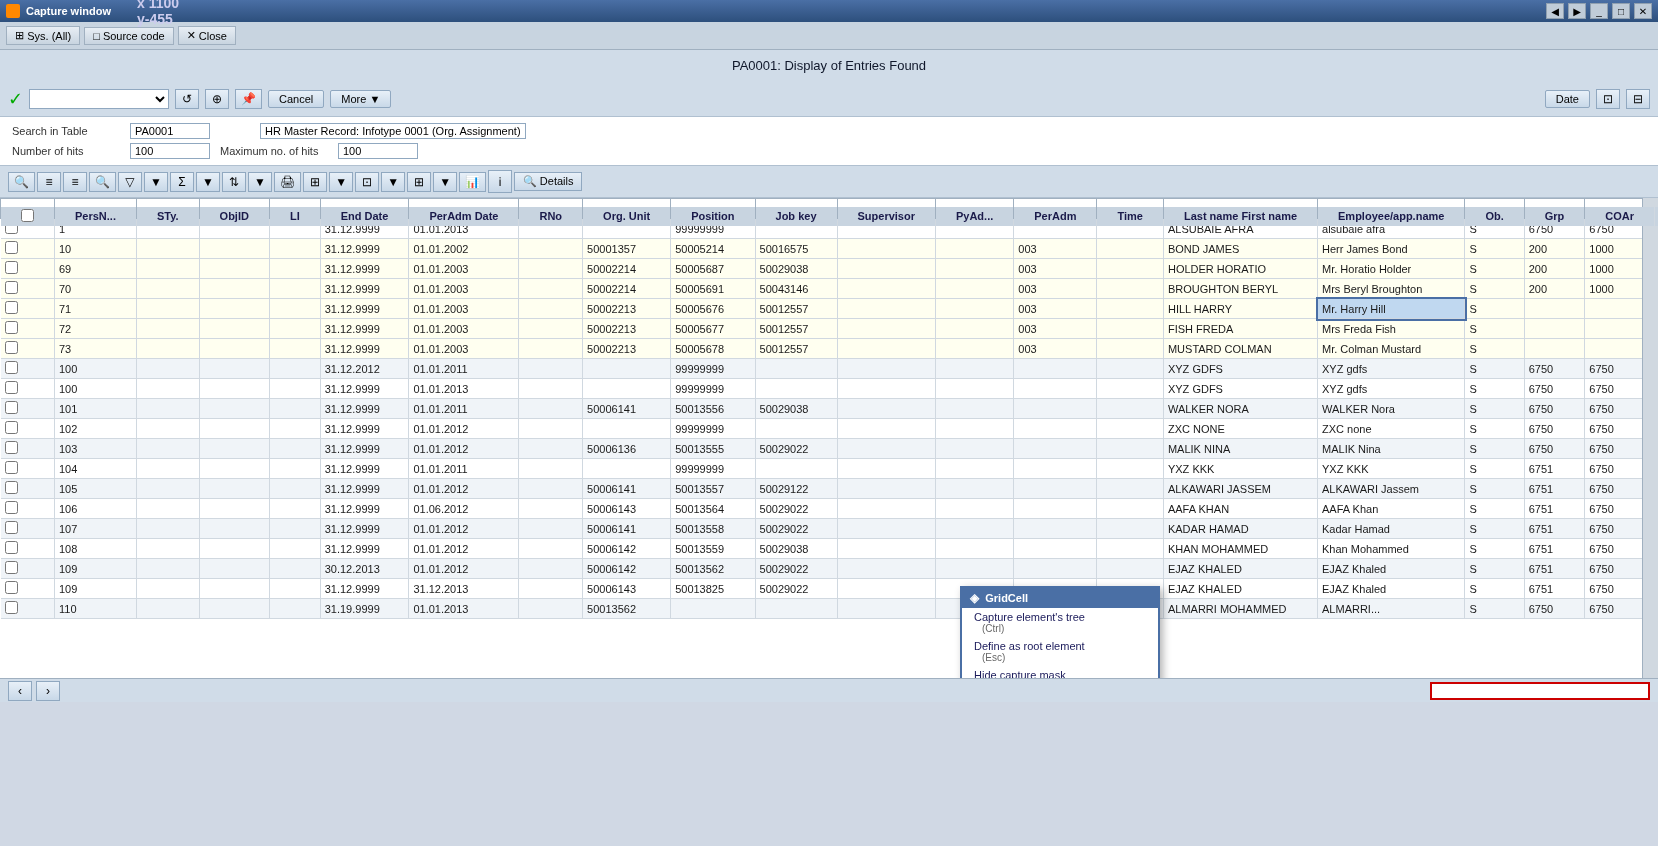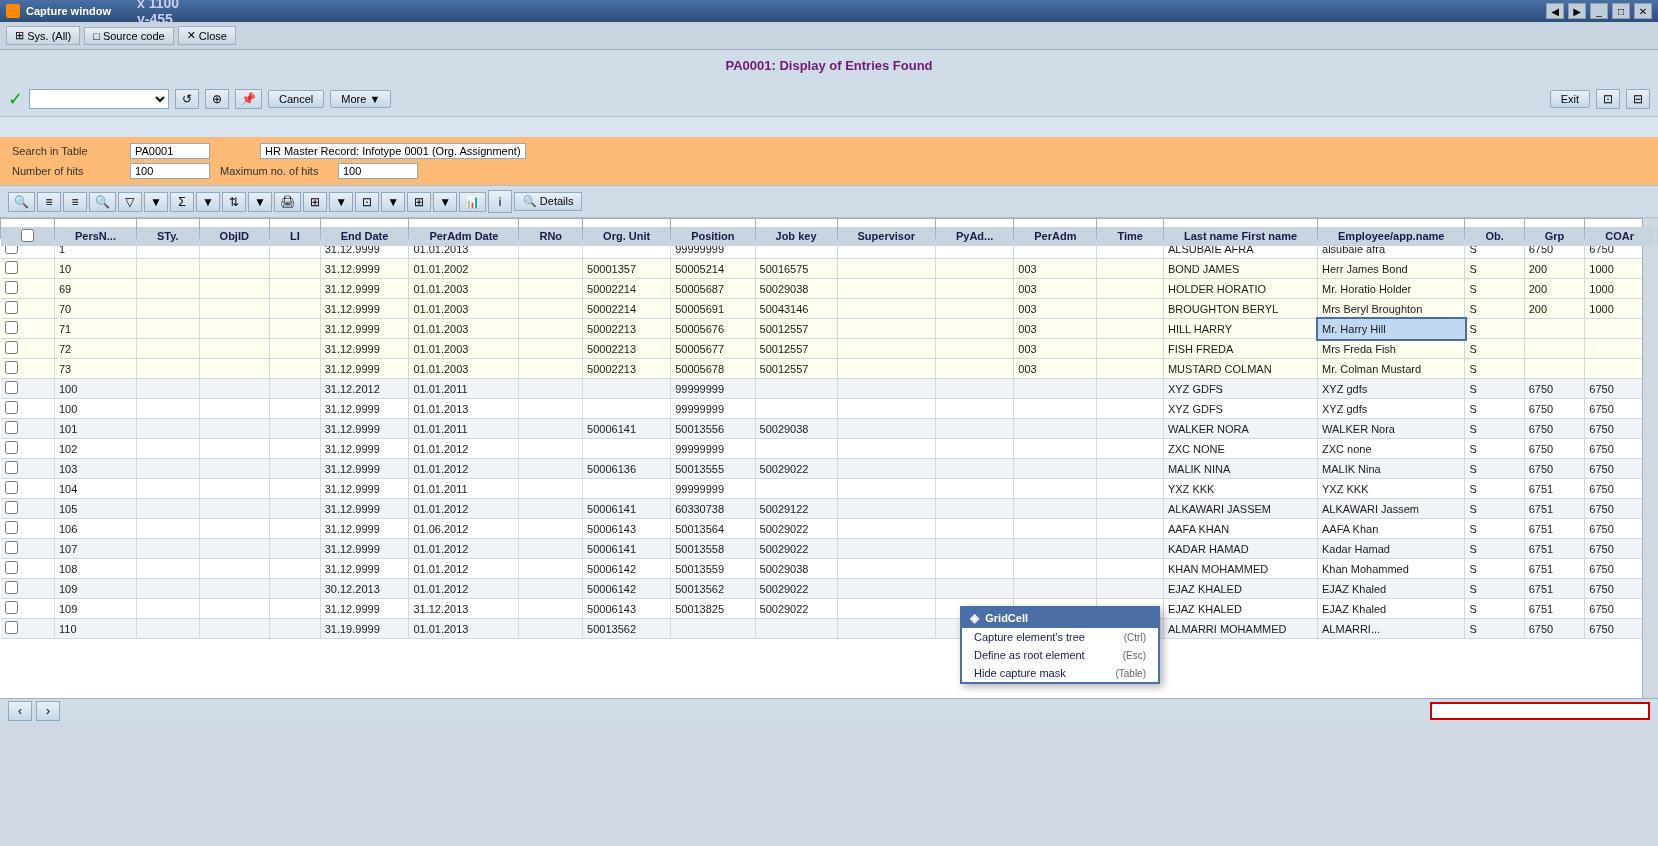--- a/index.html
+++ b/index.html
@@ -40,22 +40,22 @@
     .main-window {
       background: #d8e4f0;
       margin: 0;
       position: relative;
     }
 
     
     .window-title {
       text-align: center;
       font-size: 13px;
-      font-weight: bold;
-      color: #701a75;
+      font-weight: normal;
+      color: #0f172a;
       padding: 8px;
       background: #d0dce8;
     }
 
     
     .action-toolbar {
       background: #d0dce8;
       border-bottom: 1px solid #b0c0d0;
       display: flex;
       align-items: center;
@@ -81,27 +81,26 @@
     .dropdown-input {
       background: white;
       border: 1px solid #90a8c0;
       padding: 2px 4px;
       width: 140px;
       font-size: 11px;
     }
 
     
     .info-panel {
-      background: #fdba74;
+      background: #ffffff;
       padding: 6px 12px;
       display: grid;
       grid-template-columns: 200px 120px auto;
       gap: 4px 8px;
       border-bottom: 1px solid #b0c0d0;
-      margin-top: 20px;
     }
     .info-row { display: flex; align-items: center; gap: 8px; }
     .info-label { color: #333; font-size: 11px; min-width: 110px; }
     .info-value {
       background: white;
       border: 1px solid #90a8c0;
       padding: 1px 4px;
       font-size: 11px;
       min-width: 80px;
     }
@@ -188,21 +187,22 @@
       align-items: center;
       gap: 6px;
     }
     .context-menu-item {
       padding: 3px 12px;
       font-size: 11px;
       color: #1a1a5a;
       cursor: pointer;
       display: flex;
       justify-content: space-between;
-      align-items: flex-end;
+      align-items: flex-start;
+      flex-direction: column;
     }
     .shortcut { color: #666; font-size: 10px; margin-left: 8px; }
 
     
     .selected-cell {
       background: #c0d8f0 !important;
       outline: 2px solid #4a6fa5;
     }
     .bottom-input {
       background: white;
@@ -285,21 +285,21 @@
     <button class="tb-icon-btn">📌</button>
     <button class="action-btn">
       <span>Cancel</span>
     </button>
     <button class="action-btn">
       <span>More</span>
       <span>▼</span>
     </button>
     <span style="flex:1"></span>
     <button class="action-btn">
-      <span>Exit</span>
+      <span>Date</span>
     </button>
     <button class="tb-icon-btn">⊡</button>
     <button class="tb-icon-btn">⊟</button>
   </div>
 
   <div class="info-panel">
     <div class="info-row">
       <span class="info-label">Search in Table</span>
       <span class="info-value">PA0001</span>
     </div>
@@ -756,21 +756,21 @@
           <tr>
             <td><input type="checkbox" style=""></td>
             <td>105</td>
             <td></td>
             <td></td>
             <td></td>
             <td>31.12.9999</td>
             <td>01.01.2012</td>
             <td></td>
             <td>50006141</td>
-            <td>60330738</td>
+            <td>50013557</td>
             <td>50029122</td>
             <td></td>
             <td></td>
             <td></td>
             <td></td>
             <td>ALKAWARI JASSEM</td>
             <td>ALKAWARI Jassem</td>
             <td>S</td>
             <td>6751</td>
             <td>6750</td>

